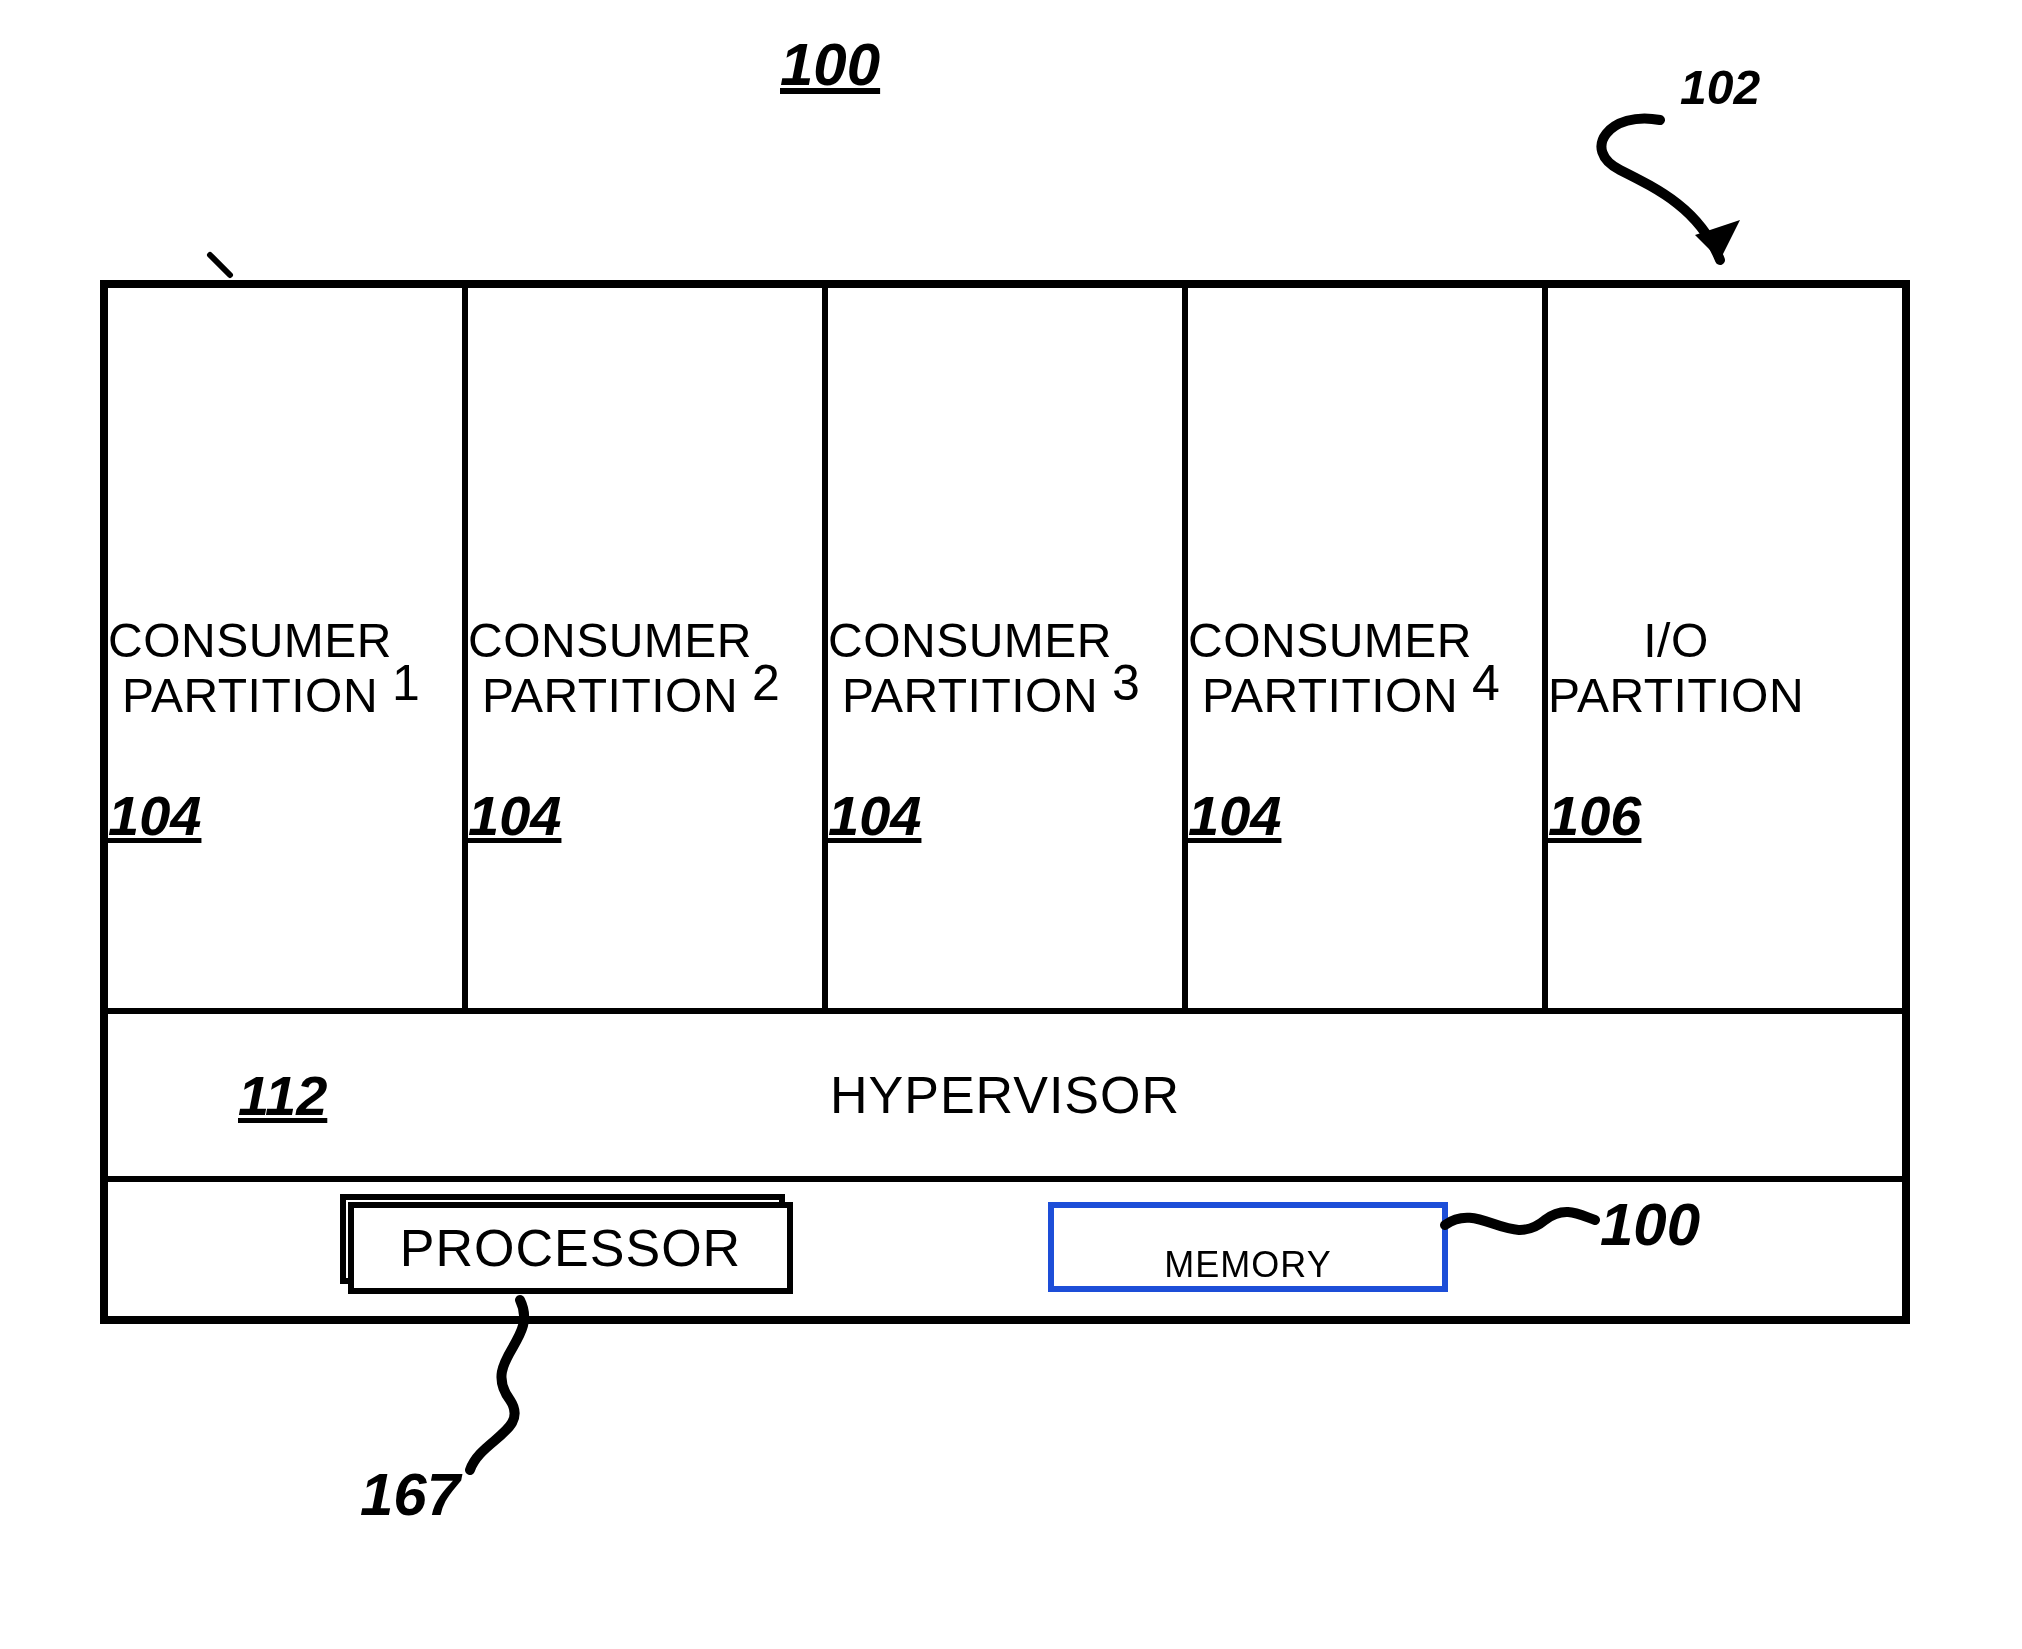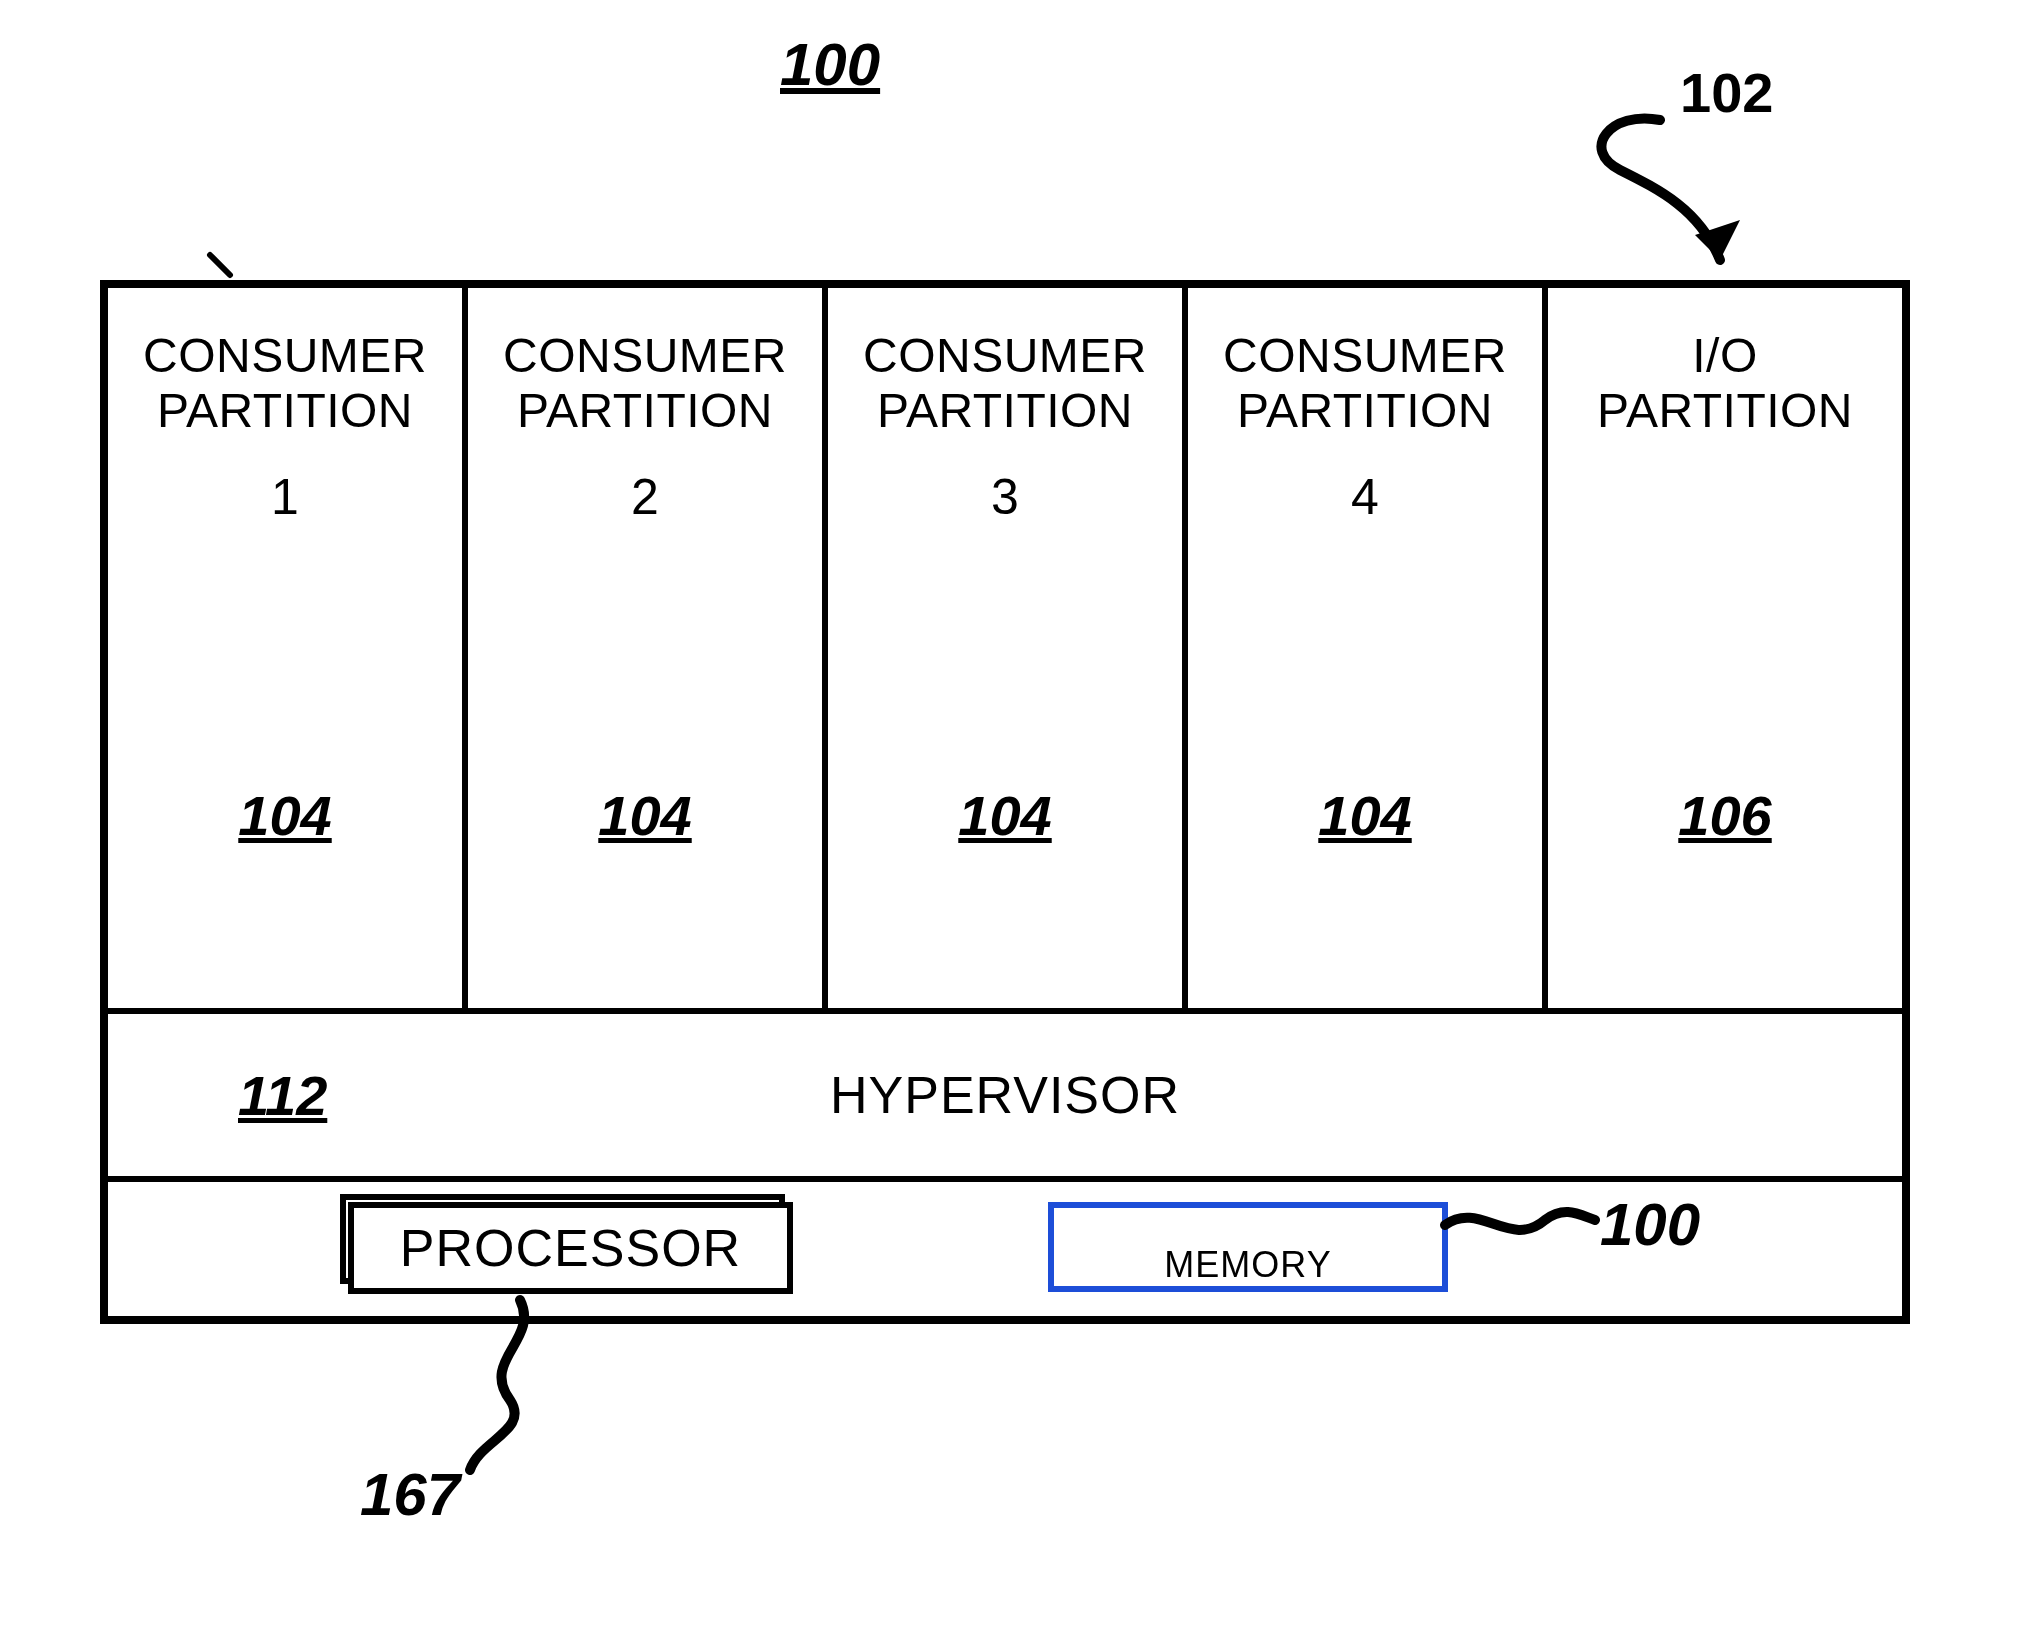--- a/index.html
+++ b/index.html
@@ -16,22 +16,23 @@
       left: 780px;
       font-size: 60px;
       font-weight: bold;
       font-style: italic;
       text-decoration: underline;
     }
     .callout-102 {
       position: absolute;
       top: 60px;
       left: 1680px;
-      font-size: 56px;
-      font-weight: bold;
+      font-size: 48px;
+      font-weight: bold;
+      font-style: italic;
     }
     .callout-110 {
       position: absolute;
       top: 1190px;
       left: 1600px;
       font-size: 60px;
       font-weight: bold;
       font-style: italic;
     }
     .callout-108 {
@@ -50,21 +51,21 @@
       border: 8px solid #000;
     }
     .partitions-row {
       display: flex;
       height: 720px;
     }
     .partition {
       flex: 1;
       border-right: 6px solid #000;
       display: flex;
-      flex-direction: column;
+      flex-direction: row;
       align-items: center;
       padding-top: 40px;
       text-align: center;
       position: relative;
     }
     .partition:last-child { border-right: none; }
     .partition-title {
       font-size: 48px;
       line-height: 1.15;
       letter-spacing: 0.5px;

